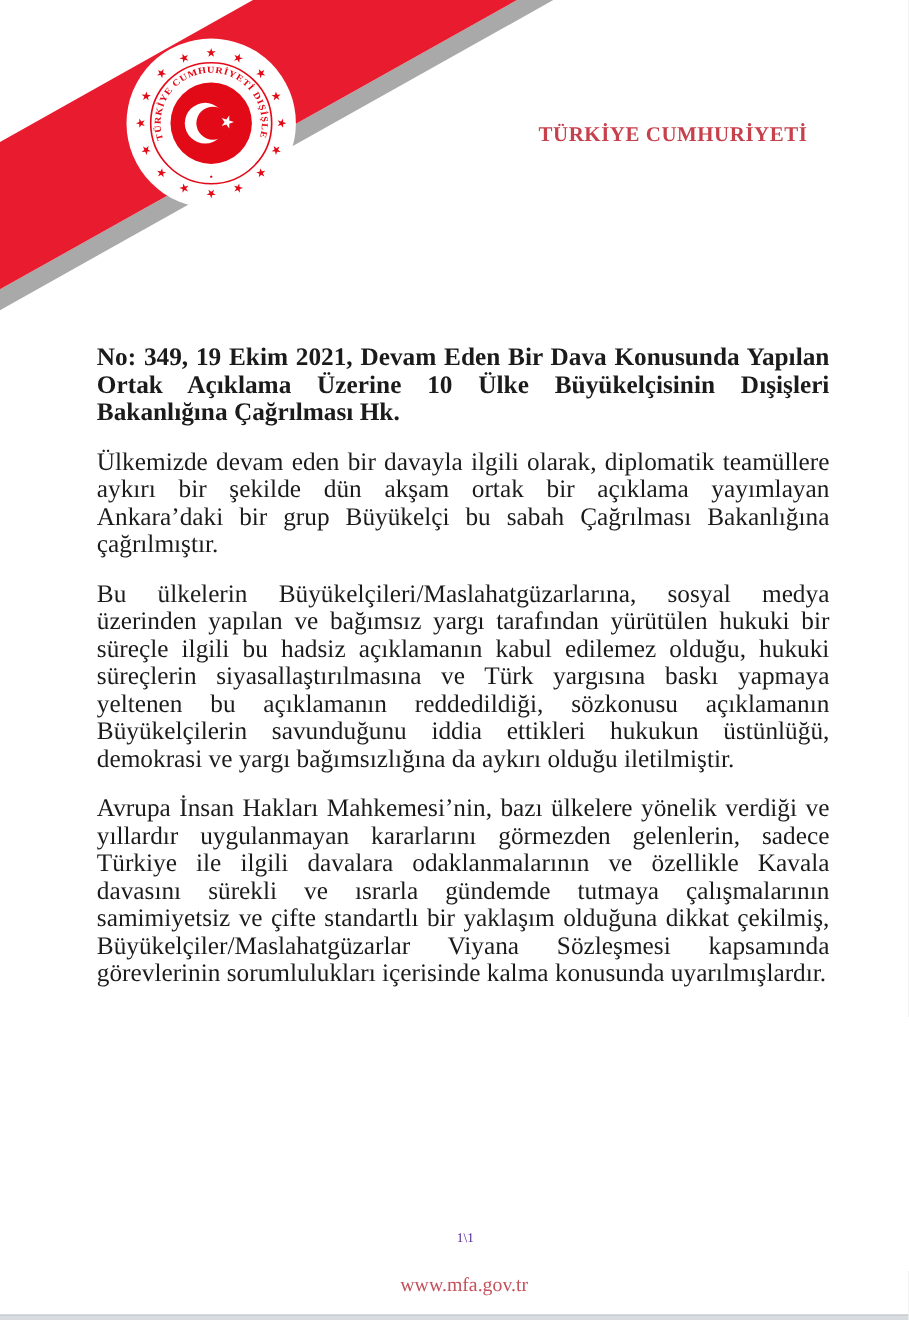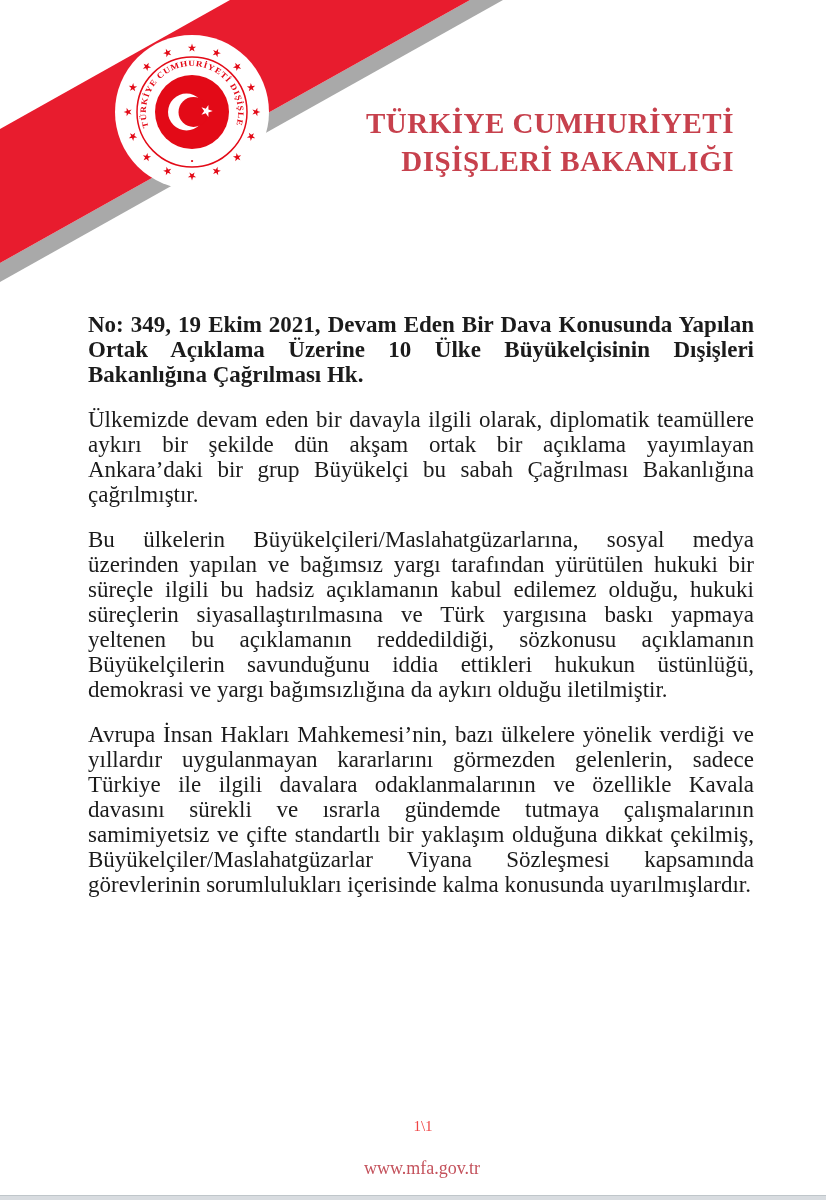--- a/index.html
+++ b/index.html
@@ -12,21 +12,21 @@
     font-family:"Liberation Serif", serif;
   }
   
   .banner{position:absolute;top:0;left:0;width:826px;height:330px;}
   .ministry-name{
     position:absolute;
     top:104px;right:92px;
     text-align:right;
     color:#c7414d;
     font-weight:bold;
-    font-size:29px;
+    font-size:19px;
     line-height:38px;
     letter-spacing:0.5px;
     font-family:"Liberation Serif", serif;
     margin-left:32px;
   }
   
   .body-text{
     position:absolute;
     left:88px;top:312px;
     width:666px;
@@ -35,22 +35,22 @@
     line-height:25px;
     text-align:justify;
   }
   .body-text p{margin:0 0 20px 0;}
   .subject{font-weight:bold;}
   
   .page-number{
     position:absolute;
     left:0;right:0;top:1118px;
     text-align:center;
-    color:#ef4444;
-    font-size:15px;
+    color:#4c1d95;
+    font-size:12px;
     margin-left:20px;
   }
   .website{
     position:absolute;
     left:0;right:0;top:1158px;
     text-align:center;
     color:#c4525c;
     font-size:18px;
     text-decoration:none;
     padding-left:18px;
@@ -110,21 +110,20 @@
         <circle cx="0" cy="0" r="37" fill="#e30a17"></circle>
         <circle cx="-5.5" cy="0" r="18.5" fill="#ffffff"></circle>
         <circle cx="1.5" cy="0" r="15" fill="#e30a17"></circle>
         <use href="#star" transform="translate(14.5,-1) rotate(90) scale(6.2)" fill="#ffffff"></use>
       </g>
     </g>
   </svg>
 
   <div class="ministry-name">
     <div>TÜRKİYE CUMHURİYETİ</div>
-    <div>DIŞİŞLERİ BAKANLIĞI</div>
   </div>
 
   <div class="body-text">
     <p class="subject">No: 349, 19 Ekim 2021, Devam Eden Bir Dava Konusunda Yapılan Ortak Açıklama Üzerine 10 Ülke Büyükelçisinin Dışişleri Bakanlığına Çağrılması Hk.</p>
     <p>Ülkemizde devam eden bir davayla ilgili olarak, diplomatik teamüllere aykırı bir şekilde dün akşam ortak bir açıklama yayımlayan Ankara’daki bir grup Büyükelçi bu sabah Çağrılması Bakanlığına çağrılmıştır.</p>
     <p>Bu ülkelerin Büyükelçileri/Maslahatgüzarlarına, sosyal medya üzerinden yapılan ve bağımsız yargı tarafından yürütülen hukuki bir süreçle ilgili bu hadsiz açıklamanın kabul edilemez olduğu, hukuki süreçlerin siyasallaştırılmasına ve Türk yargısına baskı yapmaya yeltenen bu açıklamanın reddedildiği, sözkonusu açıklamanın Büyükelçilerin savunduğunu iddia ettikleri hukukun üstünlüğü, demokrasi ve yargı bağımsızlığına da aykırı olduğu iletilmiştir.</p>
     <p>Avrupa İnsan Hakları Mahkemesi’nin, bazı ülkelere yönelik verdiği ve yıllardır uygulanmayan kararlarını görmezden gelenlerin, sadece Türkiye ile ilgili davalara odaklanmalarının ve özellikle Kavala davasını sürekli ve ısrarla gündemde tutmaya çalışmalarının samimiyetsiz ve çifte standartlı bir yaklaşım olduğuna dikkat çekilmiş, Büyükelçiler/Maslahatgüzarlar Viyana Sözleşmesi kapsamında görevlerinin sorumlulukları içerisinde kalma konusunda uyarılmışlardır.</p>
   </div>
 
   <div class="page-number">1\1</div>

